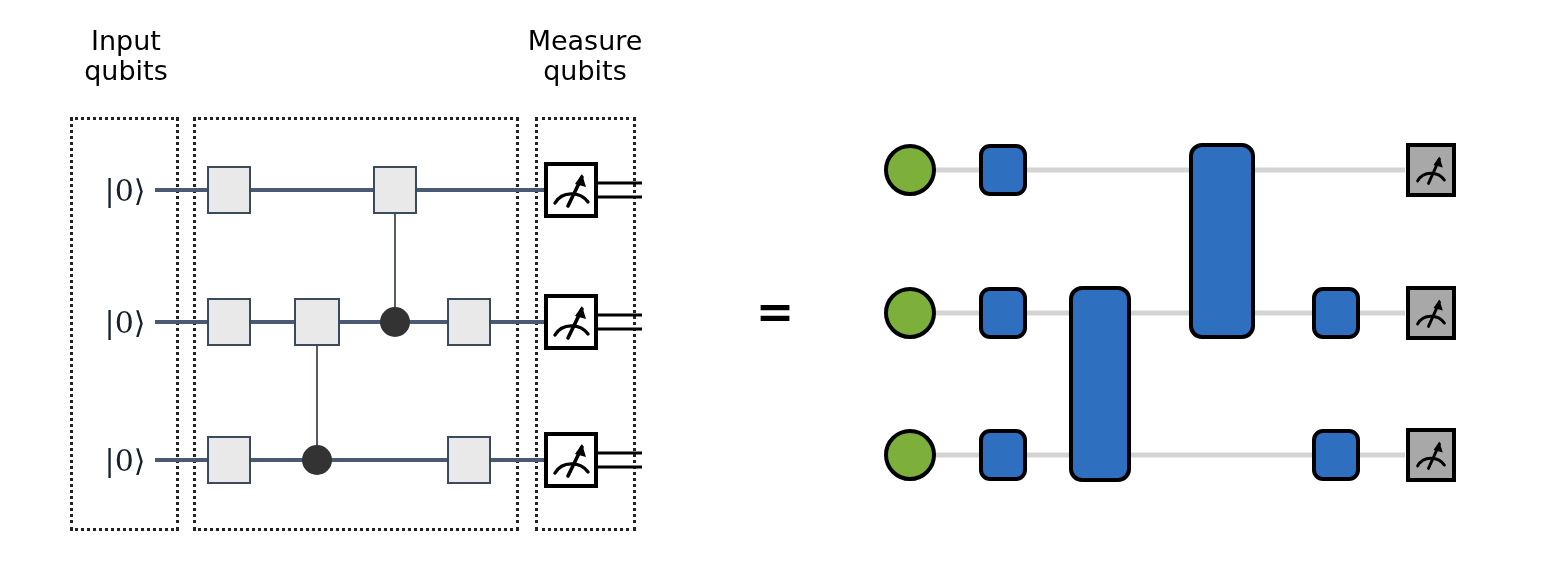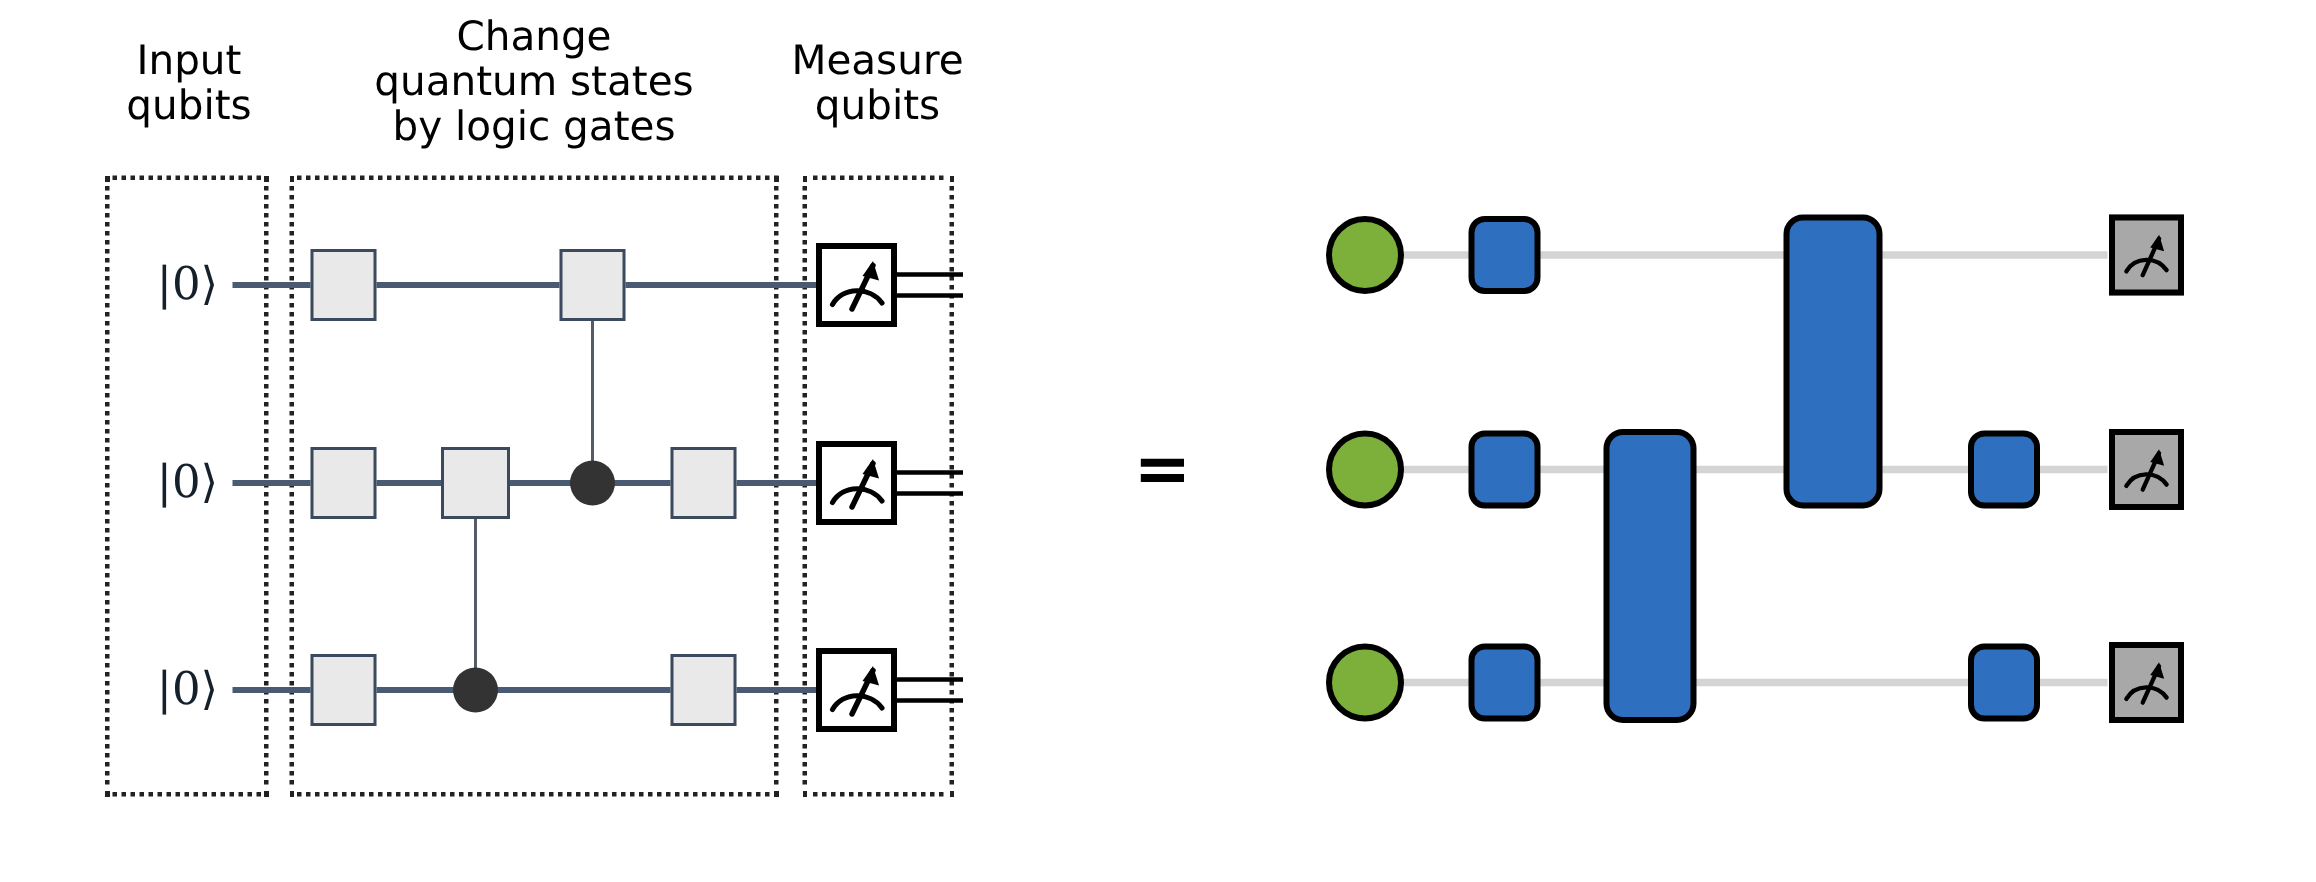--- a/index.html
+++ b/index.html
@@ -117,23 +117,20 @@
   .rmeter svg{display:block;width:100%;height:100%;}
 </style>
 </head>
 <body>
 
 <div id="stage">
 
   <div class="caption" style="left:70px;top:26px;width:112px;">Input
 qubits</div>
 
-  <div class="caption" style="left:193px;top:10px;width:326px;">Change
-quantum states
-by logic gates</div>
 
   <div class="caption" style="left:520px;top:26px;width:130px;">Measure
 qubits</div>
 
   <div class="dotbox" style="left:70px;top:117px;width:109px;height:414px;"></div>
   <div class="dotbox" style="left:193px;top:117px;width:326px;height:414px;"></div>
   <div class="dotbox" style="left:535px;top:117px;width:101px;height:414px;"></div>
 
   <div class="ket" style="left:125px;top:190px;">|0⟩</div>
   <div class="ket" style="left:125px;top:322px;">|0⟩</div>

